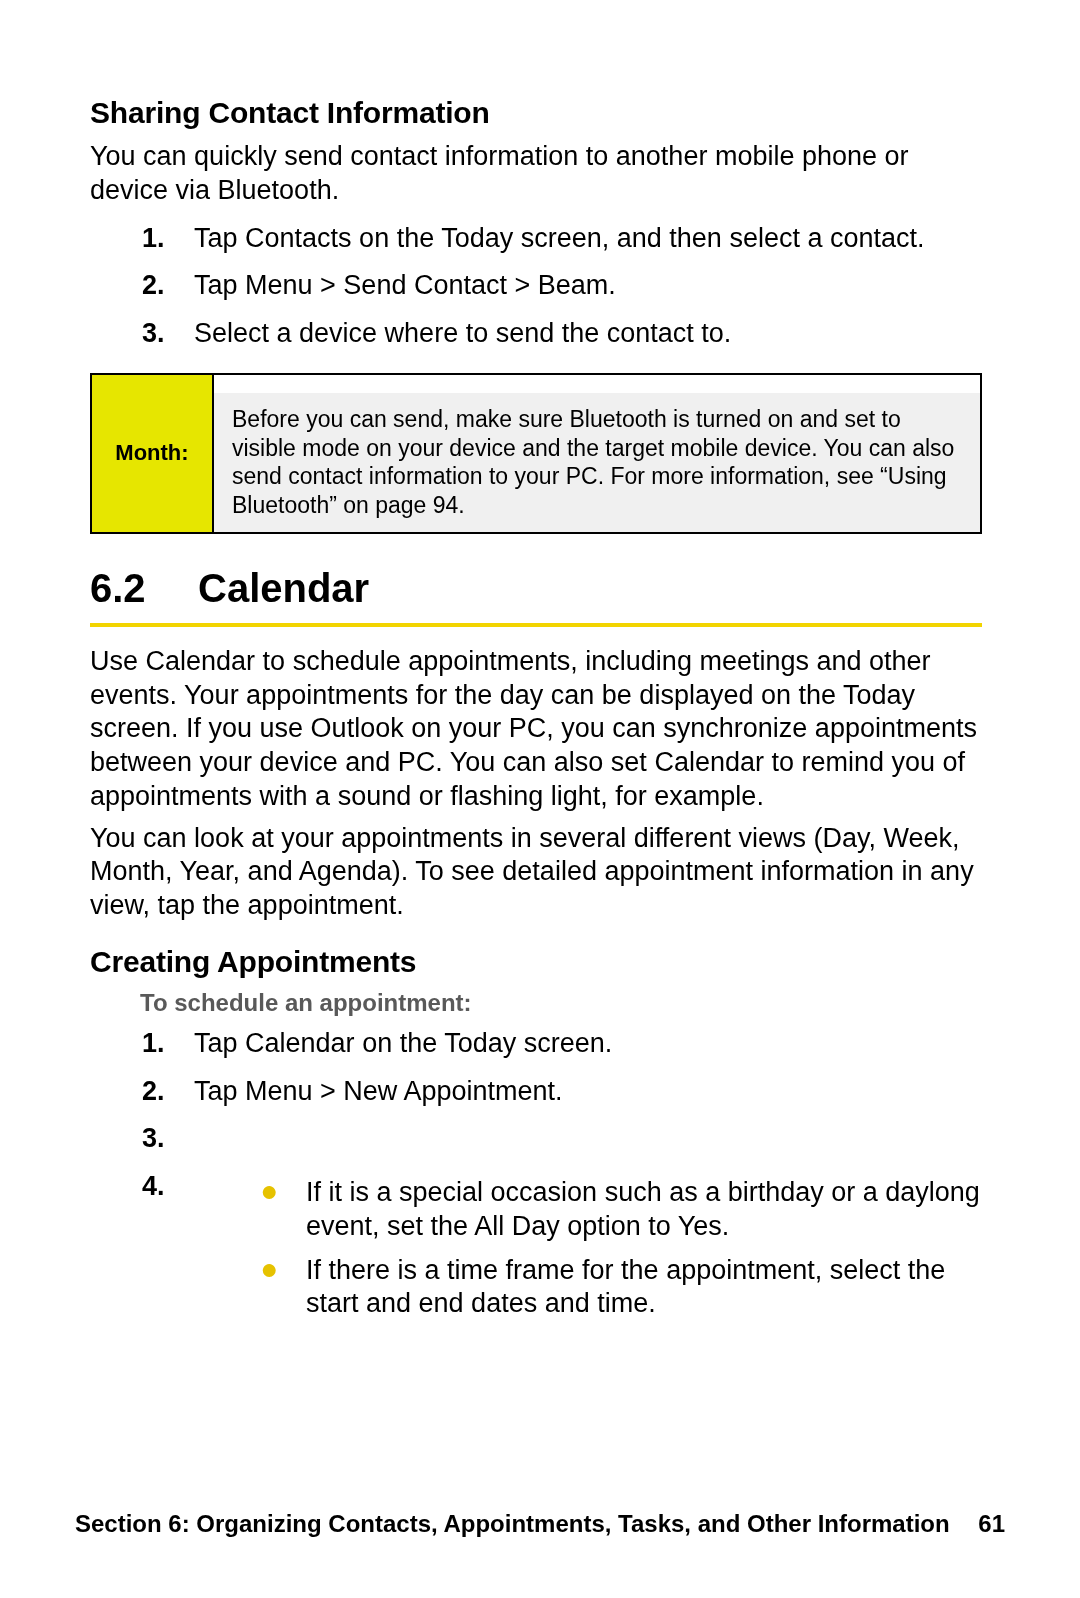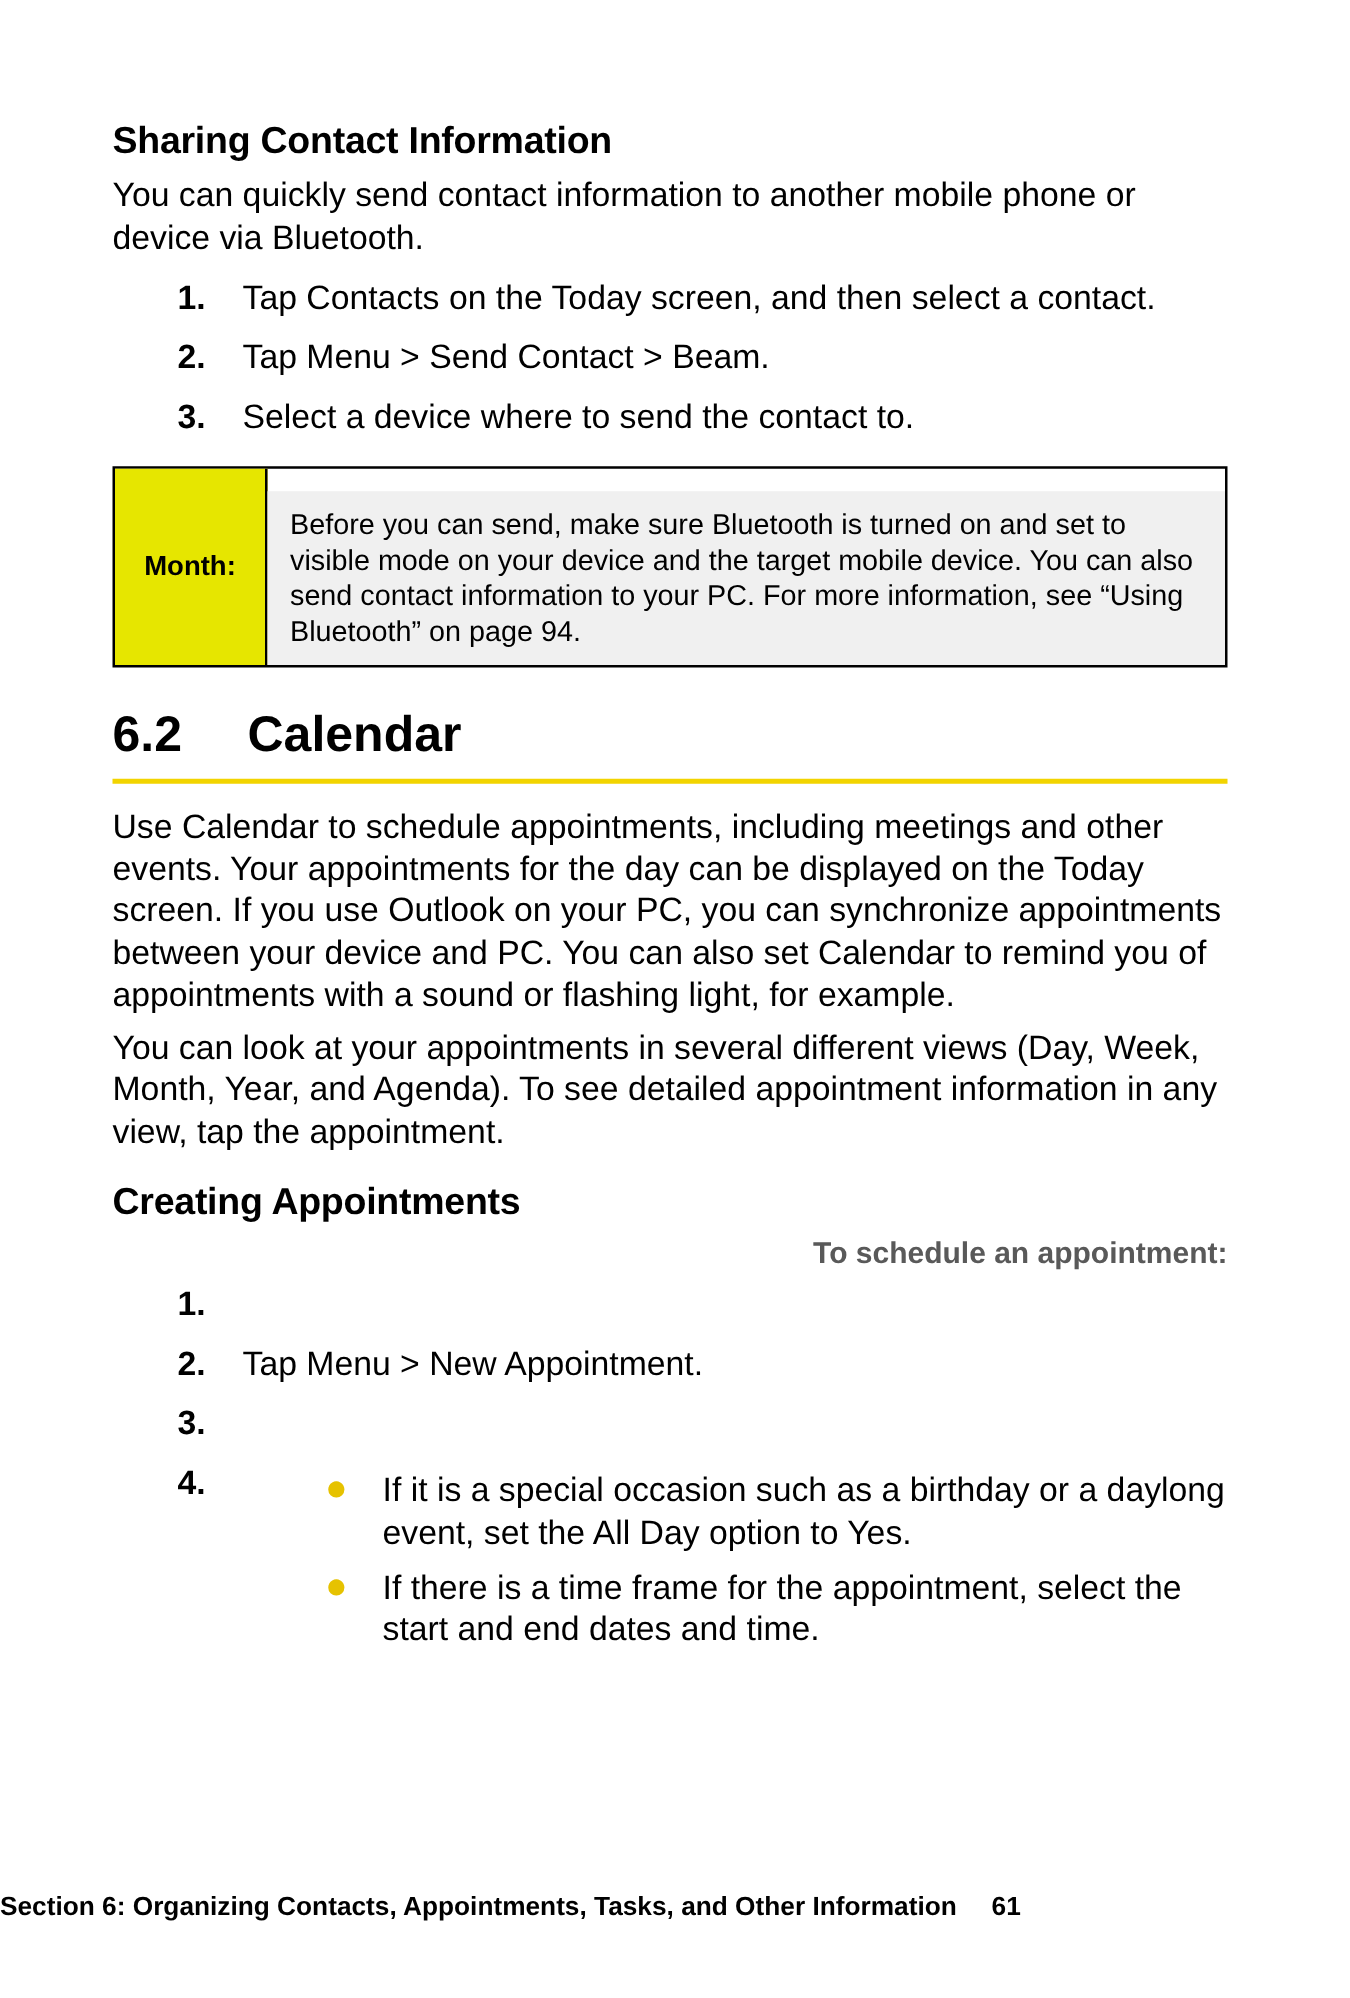--- a/index.html
+++ b/index.html
@@ -12,26 +12,26 @@
   ol.num > li .num-mark { font-weight: 700; min-width: 34px; margin-left: 52px; margin-right: 18px; }
   ol.num > li .li-body { flex: 1; }
   .note-box { display: flex; border: 2px solid #000; margin-top: 6px; margin-bottom: 32px; }
   .note-label-cell { background: #e6e600; width: 122px; display: flex; align-items: center; justify-content: center; border-right: 2px solid #000; }
   .note-label { font-size: 22px; font-weight: 700; }
   .note-text-cell { background: #f0f0f0; flex: 1; padding: 12px 18px; font-size: 23px; line-height: 1.25; margin-top: 18px; }
   .h2row { display: flex; align-items: baseline; margin-top: 18px; }
   .h2num { font-size: 40px; font-weight: 700; width: 108px; }
   .h2title { font-size: 40px; font-weight: 700; }
   .yellow-rule { height: 4px; background: #f2d400; margin: 12px 0 18px 0; }
-  .subhead { font-size: 24px; font-weight: 700; color: #595959; margin: 10px 0 10px 50px; text-align: right; }
+  .subhead { font-size: 24px; font-weight: 700; color: #595959; margin: 10px 0 10px 50px; }
   ul.bullets { list-style: none; margin: 6px 0 0 0; }
   ul.bullets > li { display: flex; font-size: 27px; line-height: 1.25; margin-bottom: 10px; }
   ul.bullets > li .dot { color: #e6c200; font-size: 30px; line-height: 1; min-width: 46px; margin-left: 66px; }
   ul.bullets > li .li-body { flex: 1; }
-  .footer { position: absolute; left: 0; right: 0; bottom: 60px; font-size: 21px; font-weight: 700; }
+  .footer { position: absolute; left: 0; right: 0; bottom: 60px; text-align: center; font-size: 24px; font-weight: 700; }
   .footer .pnum { margin-left: 22px; }
   b { font-weight: 400; }
 </style>
 </head>
 <body>
 
 <div class="page">
 
   <div class="h3">Sharing Contact Information</div>
   <div class="p">You can quickly send contact information to another mobile phone or device via Bluetooth.</div>
@@ -72,20 +72,23 @@
     <span>Use </span><b>Calendar</b><span> to schedule appointments, including meetings and other events. Your appointments for the day can be displayed on the Today screen. If you use Outlook on your PC, you can synchronize appointments between your device and PC. You can also set Calendar to remind you of appointments with a sound or flashing light, for example.</span>
   </div>
   <div class="p" style="margin-top:8px;">You can look at your appointments in several different views (Day, Week, Month, Year, and Agenda). To see detailed appointment information in any view, tap the appointment.</div>
 
   <div class="h3" style="margin-top:22px;">Creating Appointments</div>
   <div class="subhead">To schedule an appointment:</div>
 
   <ol class="num" style="margin-top:4px;">
     <li>
       <span class="num-mark">1.</span>
+      <span class="li-body">
+        <span>Tap </span><b>Calendar</b><span> on the Today screen.</span>
+      </span>
     </li>
     <li>
       <span class="num-mark">2.</span>
       <span class="li-body">
         <span>Tap </span><b>Menu &gt; New Appointment</b><span>.</span>
       </span>
     </li>
     <li>
       <span class="num-mark">3.</span>
     </li>

